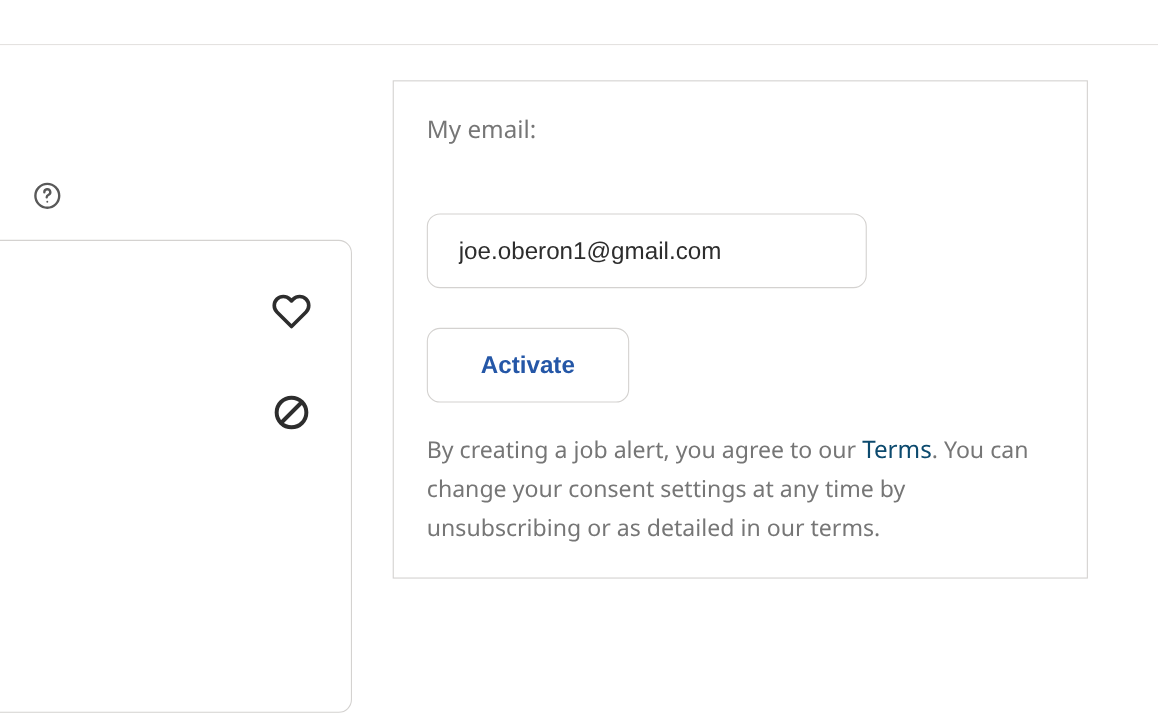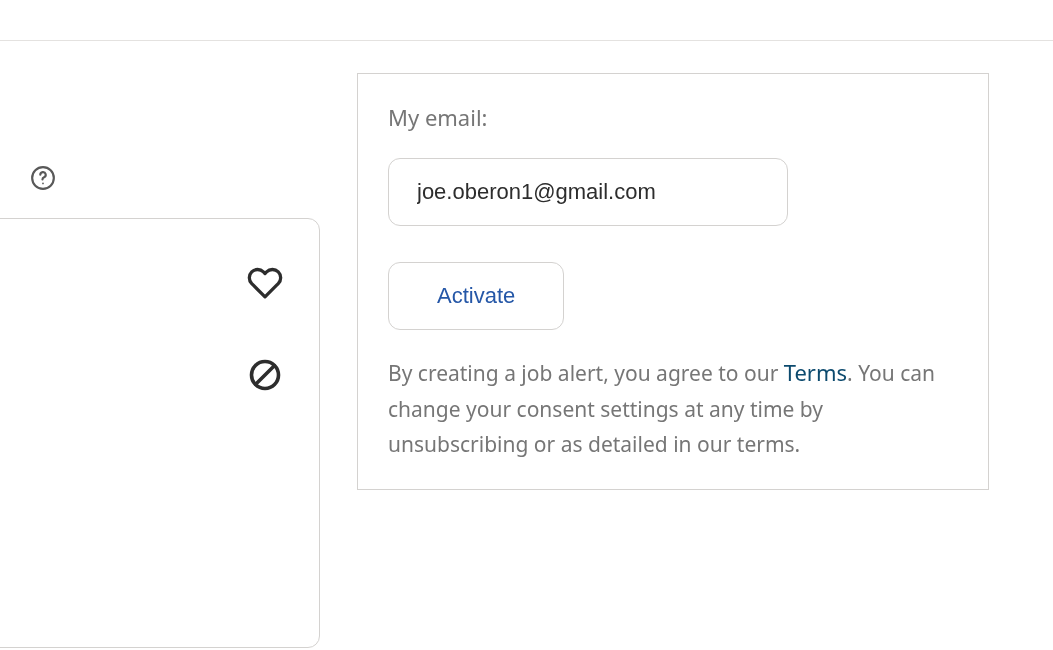--- a/index.html
+++ b/index.html
@@ -122,34 +122,35 @@
   .email-input {
     width: 400px;
     height: 68px;
     border: 1px solid #d4d2d0;
     border-radius: 12px;
     padding: 0 28px;
     font-size: 22px;
     color: #2d2d2d;
     outline: none;
     background: #fff;
+    margin-top: 36px;
   }
   .activate-btn {
     display: inline-flex;
     align-items: center;
     justify-content: center;
     margin-top: 36px;
     height: 68px;
     padding: 0 48px;
     border: 1px solid #d4d2d0;
     border-radius: 12px;
     background: #fff;
     color: #2557a7;
     font-size: 22px;
-    font-weight: 400;
+    font-weight: 700;
     cursor: pointer;
   }
   .terms {
     margin-top: 24px;
     font-size: 21px;
     line-height: 1.7;
     color: #767676;
   }
   .terms .link {
     color: #0c4a6e;

